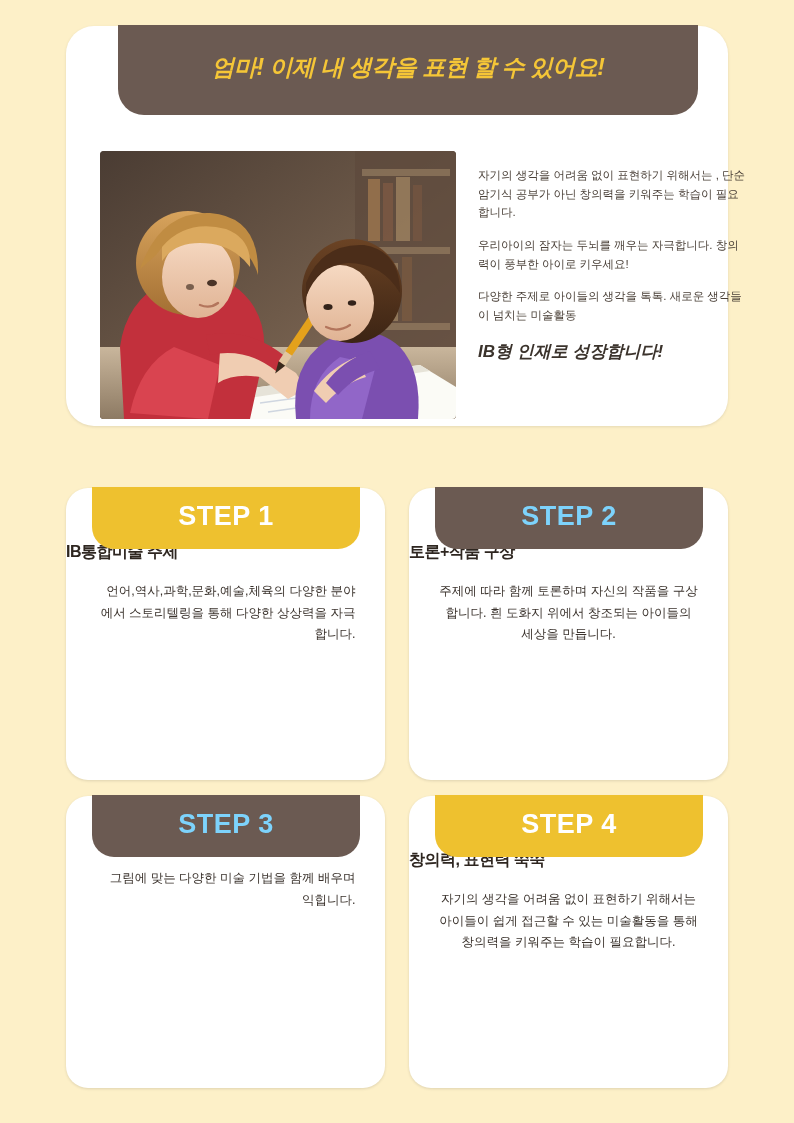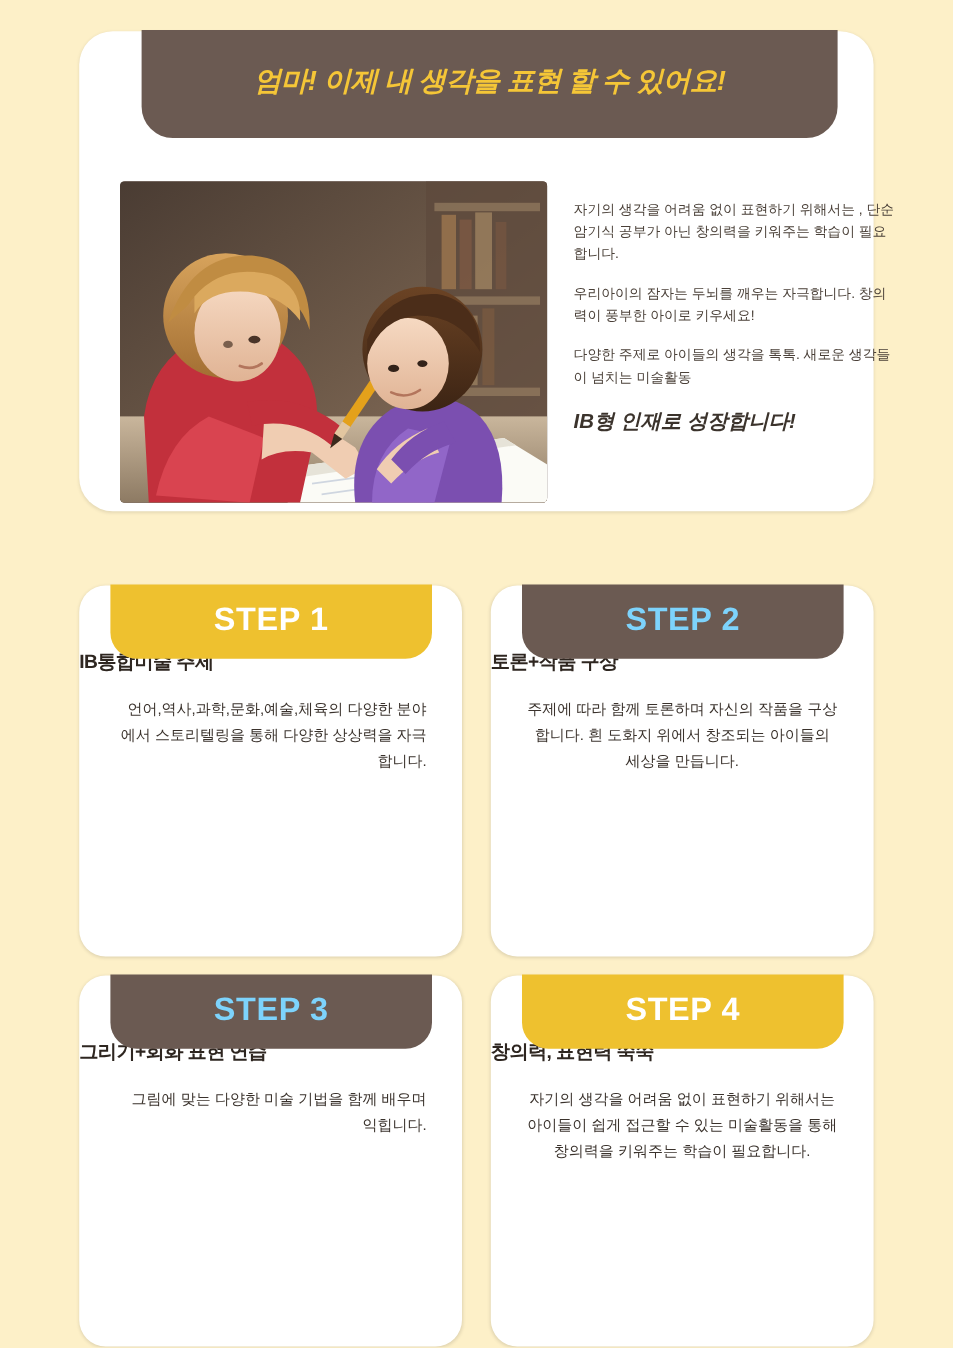--- a/index.html
+++ b/index.html
@@ -92,21 +92,21 @@
     gap: 24px;
     margin-bottom: 16px;
   }
   .card {
     position: relative;
     width: 319px;
     background: #ffffff;
     border-radius: 22px;
     box-shadow: 0 1px 3px rgba(0,0,0,0.12);
     padding-top: 54px;
-    padding-bottom: 29px;
+    padding-bottom: 12px;
   }
   .card.tall { height: 226px; }
   .card.short { height: 226px; }
 
   .ribbon {
     position: absolute;
     top: -1px;
     left: 26px;
     width: 268px;
     height: 62px;
@@ -266,21 +266,20 @@
     </div>
 
   </div>
 
   <div class="row">
 
     <div class="card short">
       <div class="ribbon brown">
         <span>STEP 3</span>
       </div>
-      <div class="card-title">그리기+회화 표현 연습</div>
       <div class="card-body left">그림에 맞는 다양한 미술 기법을 함께 배우며 익힙니다.</div>
     </div>
 
     <div class="card short">
       <div class="ribbon yellow">
         <span>STEP 4</span>
       </div>
       <div class="card-title">창의력, 표현력 쑥쑥</div>
       <div class="card-body">자기의 생각을 어려움 없이 표현하기 위해서는 아이들이 쉽게 접근할 수 있는 미술활동을 통해 창의력을 키워주는 학습이 필요합니다.</div>
     </div>

